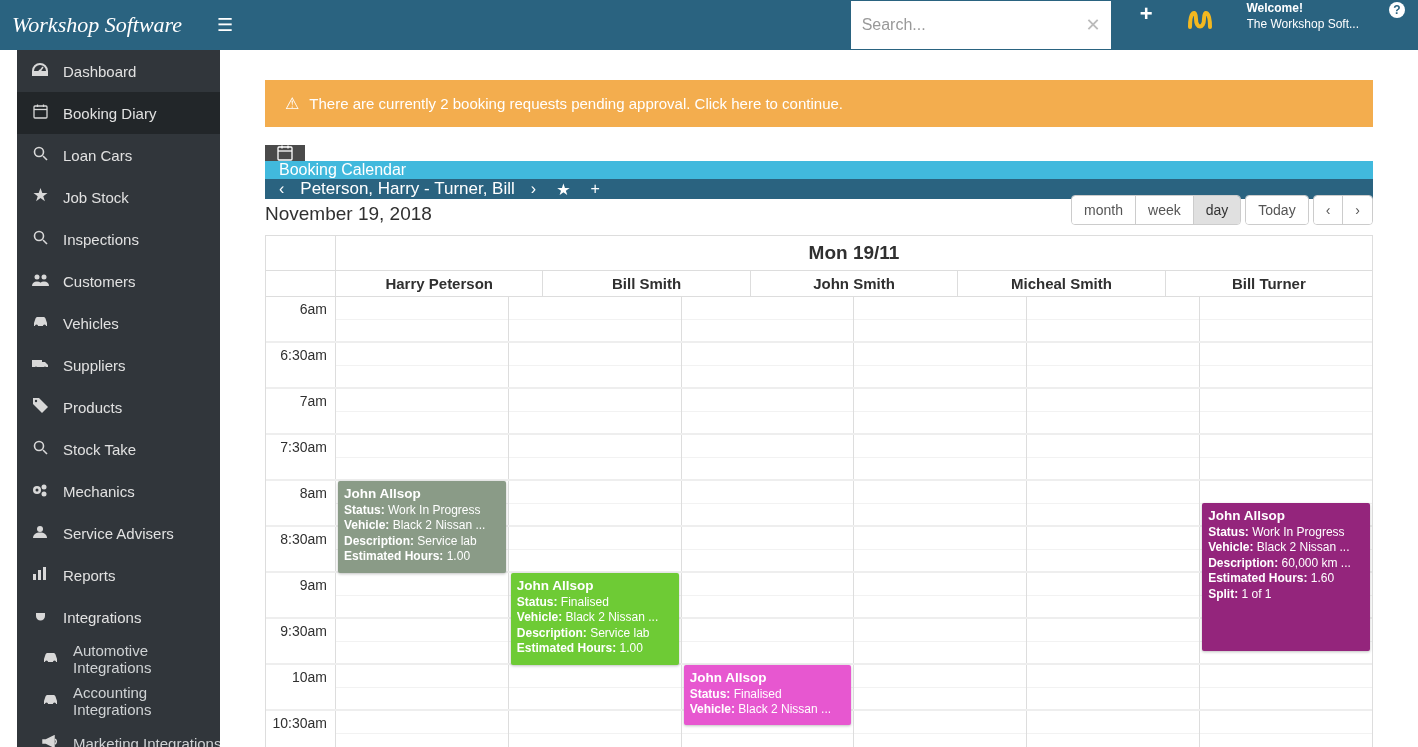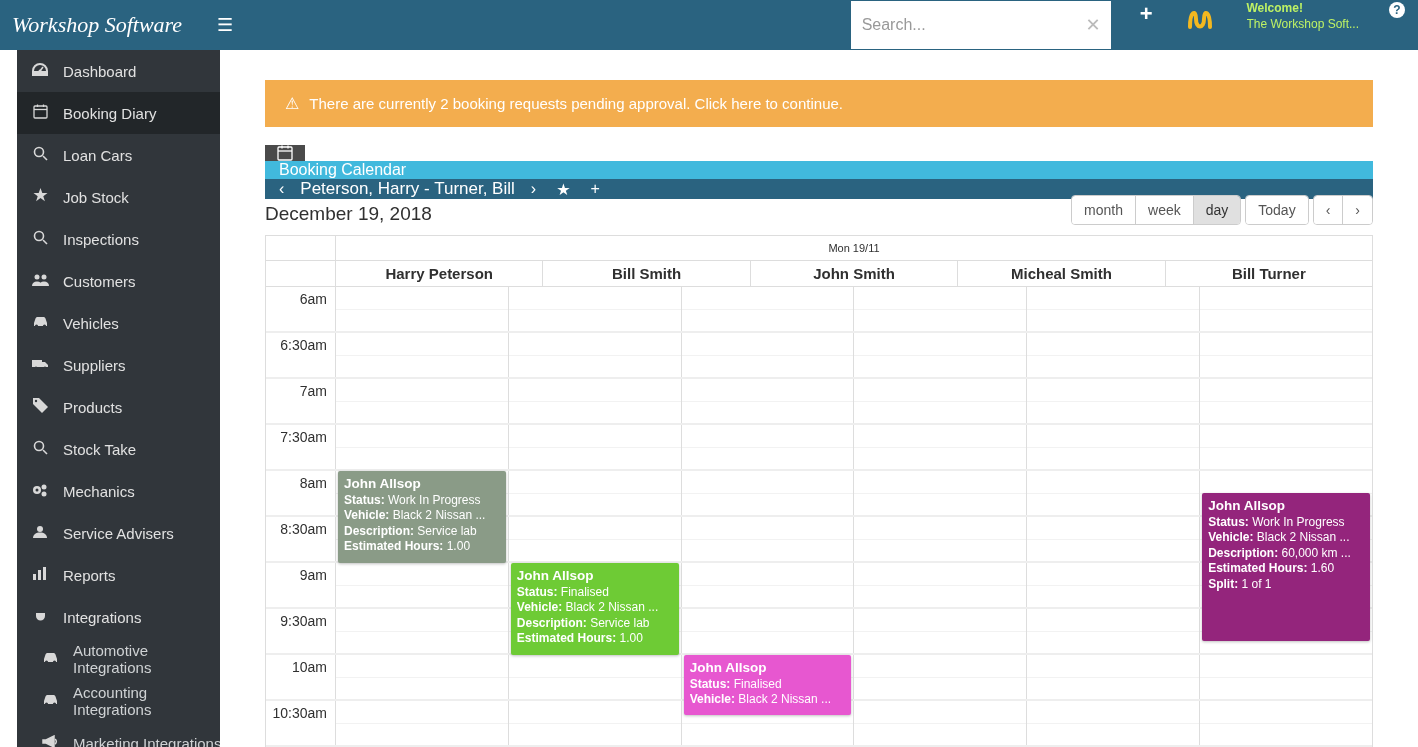--- a/index.html
+++ b/index.html
@@ -10,21 +10,21 @@
 .brand { color: #fff; font-family: "Brush Script MT", cursive; font-size: 22px; font-style: italic; margin-right: 20px; width: 185px; }
 .hamburger { color: #fff; font-size: 18px; cursor: pointer; }
 .header-right { margin-left: auto; display: flex; align-items: flex-start; gap: 29px; }
 .search-box { position: relative; }
 .search-box input { width: 260px; height: 48px; border: 1px solid #fff; background: #fff; padding: 0 34px 0 10px; font-size: 16px; color: #999; }
 .search-box input::placeholder { color: #999; }
 .search-clear { position: absolute; right: 10px; top: 50%; transform: translateY(-50%); color: #bbb; font-size: 18px; cursor: pointer; }
 .plus-icon { color: #fff; font-size: 22px; font-weight: bold; cursor: pointer; }
 .logo-circle { width: 36px; height: 36px; display: flex; align-items: center; justify-content: center; }
 .logo-circle svg { width: 36px; height: 36px; }
-.welcome-block { color: #bef264; font-size: 12px; line-height: 1.3; max-width: 120px; }
+.welcome-block { color: #ffffff; font-size: 12px; line-height: 1.3; max-width: 120px; }
 .welcome-block .w1 { font-weight: 600; }
 .welcome-block .w2 { white-space: nowrap; overflow: hidden; text-overflow: ellipsis; }
 .help-icon { color: #fff; font-size: 18px; cursor: pointer; }
 
 
 .sidebar { position: absolute; top: 50px; left: 17px; bottom: 0; width: 220px; background: #31363b; overflow-y: auto; }
 .sidebar-item { display: flex; align-items: center; height: 42px; padding: 0 14px; color: #e1e1e1; font-size: 15px; cursor: pointer; gap: 14px; }
 .sidebar-item.active { background: #222629; }
 .sidebar-icon { width: 18px; text-align: center; font-size: 14px; color: #d8d8d8; flex-shrink: 0; }
 .sidebar-subitem { padding-left: 24px; color: #cfd2d4; }
@@ -52,21 +52,21 @@
 
 .date-line { font-size: 19px; color: #303030; margin-top: 6px; }
 
 .toolbar2 { display: flex; justify-content: flex-end; align-items: center; margin-top: -2px; }
 .toolbar2 .btn-group { margin-left: 4px; }
 
 
 .calendar-wrapper { margin-top: 10px; border: 1px solid #ddd; position: relative; }
 .cal-header-row { display: flex; border-bottom: 1px solid #ddd; }
 .cal-time-col-h { width: 70px; border-right: 1px solid #ddd; }
-.cal-day-header { flex: 1; text-align: center; font-weight: 400; padding: 6px 0; font-size: 11px; color: #303030; }
+.cal-day-header { flex: 1; text-align: center; font-weight: 700; padding: 6px 0; font-size: 19px; color: #303030; }
 .cal-person-row { display: flex; border-bottom: 1px solid #ddd; }
 .cal-person { flex: 1; text-align: center; font-weight: 600; padding: 4px 0; font-size: 15px; color: #303030; border-right: 1px solid #ddd; }
 .cal-person:last-child { border-right: none; }
 
 .cal-body { position: relative; }
 .cal-row { display: flex; height: 46px; border-bottom: 2px solid #eee; }
 .cal-time-cell { width: 70px; text-align: right; padding: 4px 8px 0 0; font-size: 14px; color: #303030; border-right: 1px solid #ddd; }
 .cal-slot { flex: 1; border-right: 1px solid #ddd; position: relative; }
 .cal-slot:last-child { border-right: none; }
 .cal-slot::after { content: ''; position: absolute; left: 0; right: 0; top: 50%; border-top: 1px solid #f2f2f2; }
@@ -261,21 +261,21 @@
         <span class="section-nav-btn">‹</span>
         <span class="nav-label">Peterson, Harry - Turner, Bill</span>
         <span class="section-nav-btn">›</span>
         <span class="section-nav-btn">★</span>
         <span class="section-nav-btn">+</span>
       </div>
     </div>
 
 
     <div style="display:flex; justify-content:space-between; align-items:center; margin-top:8px;">
-      <div class="date-line">December 19, 2018</div>
+      <div class="date-line">November 19, 2018</div>
       <div class="toolbar2">
         <div class="btn-group">
           <div class="btn">month</div>
           <div class="btn">week</div>
           <div class="btn active">day</div>
         </div>
         <div class="btn-group">
           <div class="btn today">Today</div>
         </div>
         <div class="btn-group">

